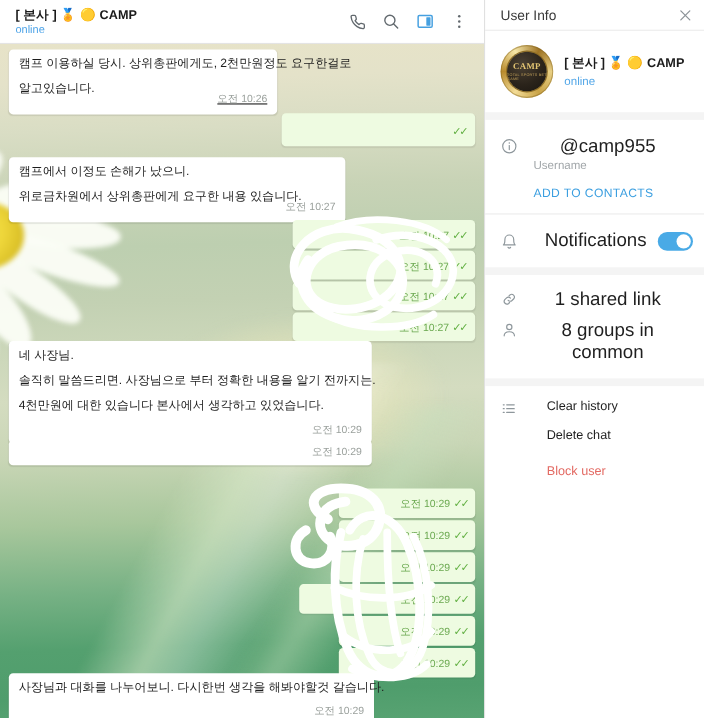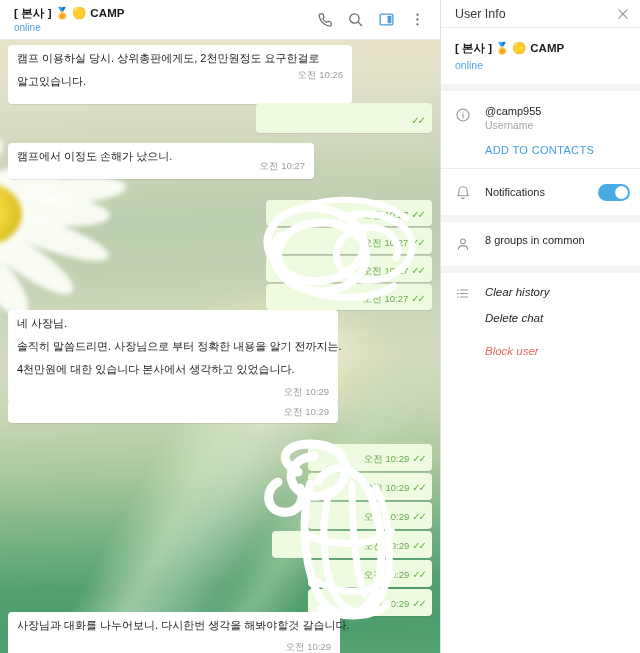--- a/index.html
+++ b/index.html
@@ -77,21 +77,21 @@
   }
   .bubble.out {
     background: #eefbe1; border-radius: 4px;
     padding: 6px 9px 5px 9px; box-shadow: 0 1px 1px rgba(0,0,0,.07);
   }
   .bubble .line { margin-bottom: 9px; white-space: nowrap; }
   .bubble .line:last-of-type { margin-bottom: 0; }
   .time { font-size: 9.5px; color: #9aa09c; white-space: nowrap; }
   .time.out { color: #6aa84f; }
   .meta { display: flex; align-items: center; justify-content: flex-end; gap: 3px; }
-  .meta-inline { float: right; margin: 2px 0 16px 8px; }
+  .meta-inline { float: right; margin: 2px 0 0 8px; text-decoration: underline; }
   .checks { color: #5fae3f; font-size: 10px; letter-spacing: -2px; }
 
   
   .scribble { position: absolute; z-index: 20; pointer-events: none; }
   .scribble svg { display: block; overflow: visible; }
   .scribble path, .scribble ellipse { fill: none; stroke: #ffffff; stroke-linecap: round; stroke-linejoin: round; }
 
   
   .info-pane {
     width: 200px; height: 653px; background: #ffffff;
@@ -128,30 +128,30 @@
   .pf-status { font-size: 10.5px; color: #53a7e8; margin-top: 3px; }
 
   .divider { height: 1px; background: #ececec; margin: 0; }
   .gap { height: 7px; background: #f4f4f4; }
 
   .section { padding: 10px 10px 10px 0; }
   .row { display: flex; align-items: flex-start; padding: 4px 10px 4px 0; }
   .row-icon { width: 44px; flex: none; display: flex; justify-content: center; padding-top: 2px; color: #8e979c; }
   .row-icon svg { width: 16px; height: 16px; display: block; }
   .row-body { flex: 1; min-width: 0; }
-  .row-main { font-size: 11px; color: #1f1f1f; }
+  .row-main { font-size: 17px; color: #1f1f1f; text-align: center; }
   .row-sub { font-size: 10.5px; color: #a2a7aa; margin-top: 2px; }
   .link-action { font-size: 11px; color: #3c9fe0; letter-spacing: .35px; padding: 9px 0 2px 44px; }
   .toggle { margin-left: auto; width: 32px; height: 17px; border-radius: 9px; background: #49aae6; position: relative; flex: none; }
   .toggle::after { content: ""; position: absolute; right: 2px; top: 2px; width: 13px; height: 13px; border-radius: 50%; background: #fff; }
   .row.toggle-row { align-items: center; padding-right: 0; }
 
   .action { font-size: 11.5px; color: #1f1f1f; padding: 7px 10px 7px 44px; }
   .action.danger { color: #e36a63; }
-  .actions-block { position: relative; padding: 6px 0 8px 0; font-style: italic; }
+  .actions-block { position: relative; padding: 6px 0 8px 12px; }
   .actions-icon { position: absolute; left: 14px; top: 13px; color: #8e979c; }
   .actions-icon svg { width: 15px; height: 15px; display: block; }
 </style>
 </head>
 <body>
 
 <div class="app">
 
   <div class="chat-pane">
 
@@ -201,36 +201,37 @@
         <div class="petal p5"></div>
           <div class="petal p6"></div>
         <div class="disc"></div>
       </div>
       <div class="wp-stem"></div>
       <div class="wp-stem2"></div>
     </div>
 
     <div class="msgs">
 
-      <div class="bubble in" style="left:8px; top:5px; width:344px;">
+      <div class="bubble in" style="left:8px; top:5px; width:244px;">
         <div class="line">캠프 이용하실 당시. 상위총판에게도, 2천만원정도 요구한걸로</div>
         <div class="line">알고있습니다.</div>
         <div class="meta-inline" style="float:none; position:absolute; right:9px; bottom:6px;">
           <span class="time">오전 10:26</span>
         </div>
       </div>
 
       <div class="bubble out" style="left:256px; top:63px; width:176px; height:30px;">
         <div class="meta" style="position:absolute; right:8px; bottom:6px;">
           <span class="checks">✓✓</span>
         </div>
       </div>
 
       <div class="bubble in" style="left:8px; top:103px; width:306px;">
         <div class="line">캠프에서 이정도 손해가 났으니.</div>
+        <div class="line">위로금차원에서 상위총판에게 요구한 내용 있습니다.</div>
         <div style="position:absolute; right:9px; bottom:6px;">
           <span class="time">오전 10:27</span>
         </div>
       </div>
 
       <div class="bubble out" style="left:266px; top:160px; width:166px; height:26px;">
         <div class="meta" style="position:absolute; right:8px; bottom:5px;">
           <span class="time out">오전 10:27</span>
           <span class="checks">✓✓</span>
         </div>
@@ -344,20 +345,26 @@
       <div class="info-title">User Info</div>
       <span class="info-close">
         <svg viewBox="0 0 24 24" fill="none" stroke="currentColor" stroke-width="2" stroke-linecap="round">
           <line x1="5" y1="5" x2="19" y2="19"></line>
             <line x1="19" y1="5" x2="5" y2="19"></line>
         </svg>
       </span>
     </div>
 
     <div class="profile">
+      <div class="avatar">
+        <div class="avatar-inner">
+          <div class="avatar-word">CAMP</div>
+          <div class="avatar-sub">TOTAL SPORTS BET GAME</div>
+        </div>
+      </div>
       <div class="profile-texts">
         <div class="pf-name">[ 본사 ] 🏅 🟡 CAMP</div>
         <div class="pf-status">online</div>
       </div>
     </div>
 
     <div class="gap"></div>
 
     <div class="section">
       <div class="row">
@@ -389,20 +396,31 @@
         <div class="row-body">
           <div class="row-main">Notifications</div>
         </div>
         <div class="toggle"></div>
       </div>
     </div>
 
     <div class="gap"></div>
 
     <div class="section" style="padding-top:8px;">
+      <div class="row">
+        <div class="row-icon">
+          <svg viewBox="0 0 24 24" fill="none" stroke="currentColor" stroke-width="1.6" stroke-linecap="round">
+            <path d="M10.5 13.5a3.6 3.6 0 0 0 5.2.3l2.4-2.4a3.7 3.7 0 0 0-5.2-5.2l-1.3 1.3"></path>
+            <path d="M13.5 10.5a3.6 3.6 0 0 0-5.2-.3l-2.4 2.4a3.7 3.7 0 0 0 5.2 5.2l1.3-1.3"></path>
+          </svg>
+        </div>
+        <div class="row-body">
+          <div class="row-main">1 shared link</div>
+        </div>
+      </div>
       <div class="row">
         <div class="row-icon">
           <svg viewBox="0 0 24 24" fill="none" stroke="currentColor" stroke-width="1.6" stroke-linecap="round">
             <circle cx="12" cy="8" r="3.6"></circle>
               <path d="M5 20c0-3.6 3.1-5.6 7-5.6s7 2 7 5.6"></path>
           </svg>
         </div>
         <div class="row-body">
           <div class="row-main">8 groups in common</div>
         </div>

